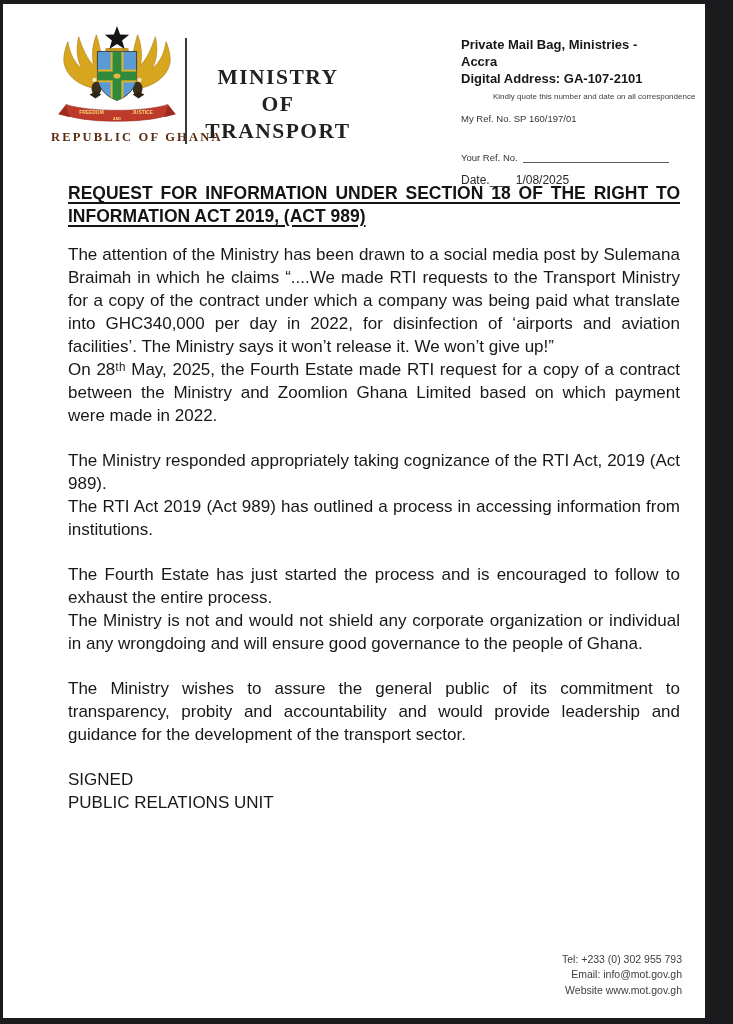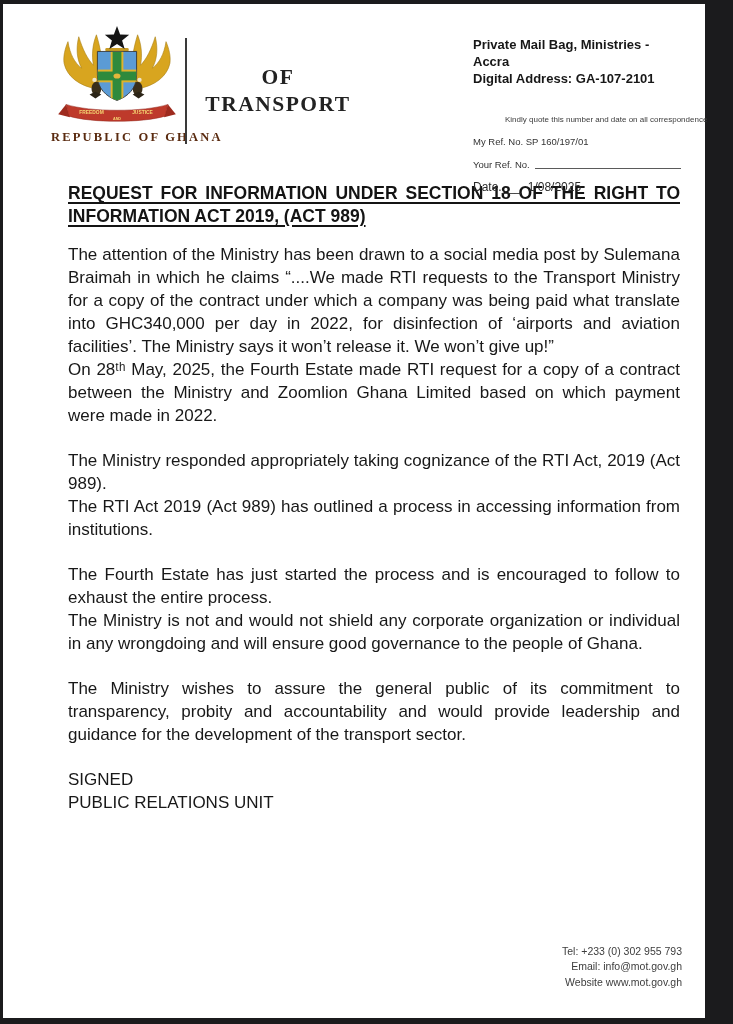--- a/index.html
+++ b/index.html
@@ -45,31 +45,31 @@
     text-align: center;
     font-family: "Liberation Serif", "DejaVu Serif", serif;
     font-size: 21.5px;
     font-weight: 600;
     letter-spacing: 1.5px;
     line-height: 27px;
     color: #222;
   }
 
   .contact-block {
-    position: absolute; left: 470px; top: 32px;
+    position: absolute; left: 458px; top: 32px;
     width: 208px;
   }
   .contact-bold {
     font-size: 13px; font-weight: bold; line-height: 17px; color: #171717;
   }
   .contact-note {
-    margin-top: 28px; font-size: 8px; color: #3b3b3b; white-space: nowrap; padding-left: 32px;
+    margin-top: 5px; font-size: 8px; color: #3b3b3b; white-space: nowrap; padding-left: 32px;
   }
   .contact-ref { margin-top: 12px; font-size: 9.5px; color: #333; }
-  .contact-ref-row { display: flex; align-items: flex-start; margin-top: 12px; font-size: 9.5px; color: #333; }
+  .contact-ref-row { display: flex; align-items: center; margin-top: 28px; font-size: 9.5px; color: #333; }
   .ref-line { flex: 1; border-bottom: 1px solid #5a5a5a; margin-left: 5px; height: 10px; }
   .contact-date { margin-top: 10px; font-size: 12px; color: #2a2a2a; }
   .contact-date .date-value { margin-left: 6px; margin-top: 8px; }
 
   
   .doc {
     margin: 6px 25px 0 65px;
     width: 612px;
     font-size: 17px;
     line-height: 23px;
@@ -90,21 +90,21 @@
   .para-group { margin-bottom: 22px; }
   .para-block {
     text-align: justify;
     text-align-last: left;
   }
   .signature-block { line-height: 23px; }
 
   
   .page-footer {
     position: absolute;
-    right: 23px; bottom: 28px;
+    right: 23px; bottom: 20px;
     text-align: right;
     font-size: 10.5px;
     line-height: 15.5px;
     color: #3d3d3d;
   }
 </style>
 </head>
 <body>
 
 <div class="page">
@@ -147,20 +147,21 @@
         <text x="40" y="91.5" font-size="5" font-weight="bold" fill="#F5D773" text-anchor="middle">FREEDOM</text>
         <text x="92" y="91.5" font-size="5" font-weight="bold" fill="#F5D773" text-anchor="middle">JUSTICE</text>
         <text x="66" y="98" font-size="3.8" font-weight="bold" fill="#F5D773" text-anchor="middle">AND</text>
       </svg>
       <div class="emblem-caption">REPUBLIC OF GHANA</div>
     </div>
 
     <div class="header-divider"></div>
 
     <div class="ministry-title">
+      <div>MINISTRY</div>
       <div>OF</div>
       <div>TRANSPORT</div>
     </div>
 
     <div class="contact-block">
       <div class="contact-bold">Private Mail Bag, Ministries - Accra</div>
       <div class="contact-bold">Digital Address: GA-107-2101</div>
       <div class="contact-note">Kindly quote this number and date on all correspondence</div>
       <div class="contact-ref">My Ref. No. SP 160/197/01</div>
       <div class="contact-ref-row">

